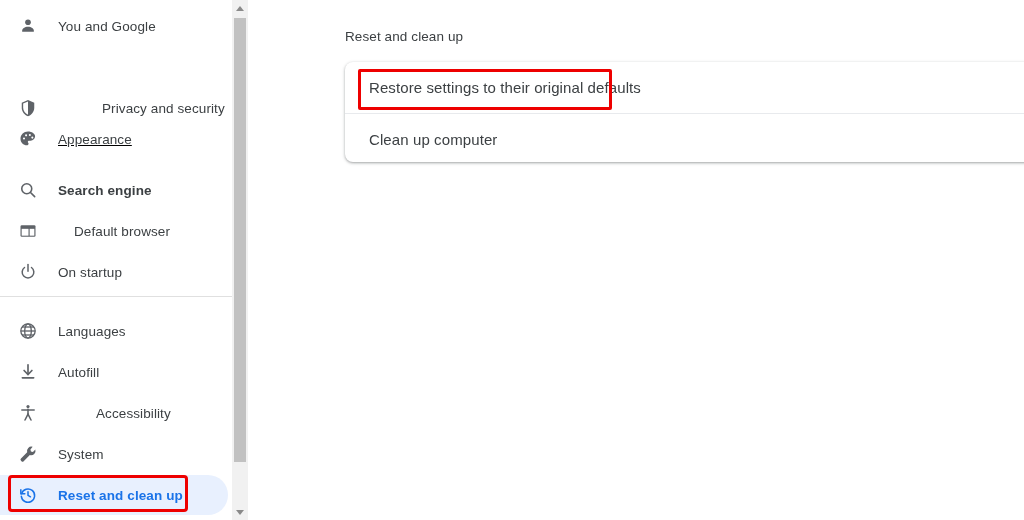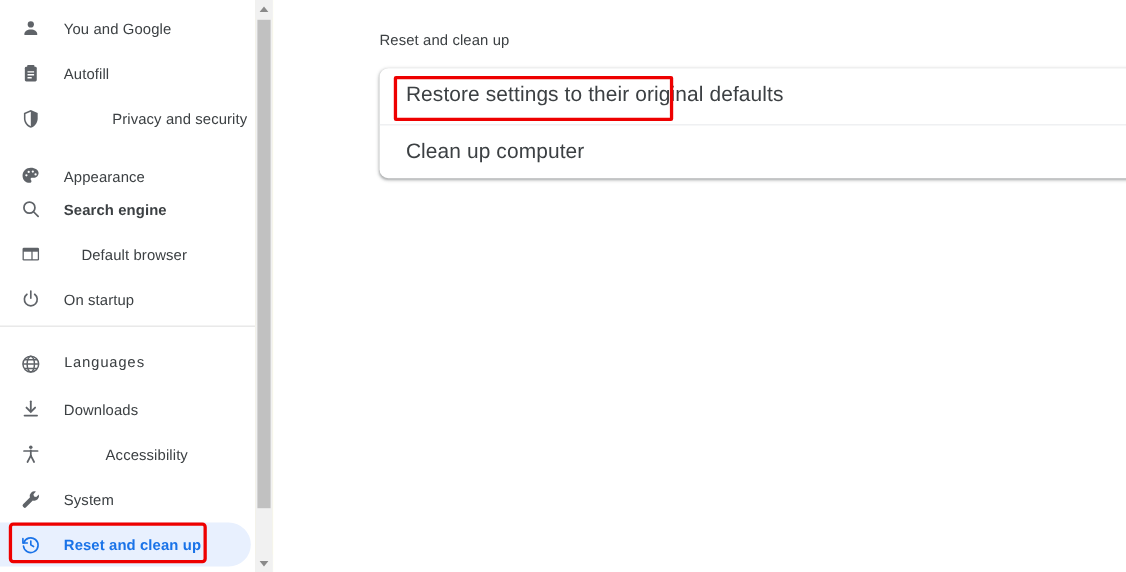--- a/index.html
+++ b/index.html
@@ -181,21 +181,21 @@
   .card-row-sep {
     position: absolute;
     left: 0;
     top: 51px;
     width: 760px;
     height: 1px;
     background: #e8eaed;
   }
 
   .card-row-label {
-    font-size: 19px;
+    font-size: 15px;
     color: #3c4043;
     letter-spacing: 0.1px;
     white-space: nowrap;
   }
 
   
   .annot {
     position: absolute;
     border: 3px solid #ee0000;
     box-sizing: border-box;
@@ -227,45 +227,33 @@
     <div class="nav-item" style="top:6px;">
       <span class="nav-icon">
         <svg width="20" height="20" viewBox="0 0 24 24" fill="currentColor">
           <circle cx="12" cy="7.5" r="3.4"></circle>
           <path d="M12 13c-4 0-7 2.2-7 4.6V19h14v-1.4C19 15.2 16 13 12 13z"></path>
         </svg>
       </span>
       <span class="nav-label">You and Google</span>
     </div>
 
-    <div class="nav-item" style="top:47px;">
-      <span class="nav-icon">
-        <svg width="20" height="20" viewBox="0 0 24 24" fill="none" stroke="currentColor" stroke-width="1.8">
-          <rect x="5.5" y="4.5" width="13" height="16" rx="1.6" fill="currentColor" stroke="none"></rect>
-          <rect x="8" y="2.6" width="8" height="3.6" rx="1" fill="currentColor" stroke="none"></rect>
-          <line x1="8.4" y1="10" x2="15.6" y2="10" stroke="#ffffff" stroke-width="1.5"></line>
-          <line x1="8.4" y1="13.2" x2="15.6" y2="13.2" stroke="#ffffff" stroke-width="1.5"></line>
-          <line x1="8.4" y1="16.4" x2="13" y2="16.4" stroke="#ffffff" stroke-width="1.5"></line>
-        </svg>
-      </span>
-      <span class="nav-label">Autofill</span>
-    </div>
 
     <div class="nav-item" style="top:88px;gap:44px;">
       <span class="nav-icon">
         <svg width="20" height="20" viewBox="0 0 24 24">
           <path d="M12 2.5 4.5 5.6v6.1c0 4.6 3.2 8.8 7.5 10.1 4.3-1.3 7.5-5.5 7.5-10.1V5.6z" fill="currentColor"></path>
           <path d="M12 2.5 4.5 5.6v6.1c0 4.6 3.2 8.8 7.5 10.1z" fill="#ffffff" opacity="0.0"></path>
           <path d="M12 4.3 6.2 6.7v5c0 3.7 2.5 7.1 5.8 8.3z" fill="#ffffff"></path>
         </svg>
       </span>
       <span class="nav-label">Privacy and security</span>
     </div>
 
-    <div class="nav-item" style="top:140px;">
+    <div class="nav-item" style="top:119px;text-decoration:underline;">
       <span class="nav-icon">
         <svg width="20" height="20" viewBox="0 0 24 24">
           <path d="M12 3c-5 0-9 3.8-9 8.6 0 4.7 3.6 7.8 7.6 7.8 1.3 0 2.1-.8 2.1-1.8 0-.5-.2-.9-.5-1.2-.3-.3-.4-.6-.4-1 0-.8.7-1.4 1.6-1.4h1.7c3 0 5.4-2.3 5.4-5.2C20.5 5.6 16.8 3 12 3z" fill="currentColor"></path>
           <circle cx="7.2" cy="11.3" r="1.25" fill="#ffffff"></circle>
           <circle cx="9.7" cy="7.6" r="1.25" fill="#ffffff"></circle>
           <circle cx="14.2" cy="7.2" r="1.25" fill="#ffffff"></circle>
           <circle cx="17.2" cy="10.3" r="1.25" fill="#ffffff"></circle>
         </svg>
       </span>
       <span class="nav-label">Appearance</span>
@@ -295,42 +283,42 @@
     <div class="nav-item" style="top:252px;">
       <span class="nav-icon">
         <svg width="20" height="20" viewBox="0 0 24 24" fill="none" stroke="currentColor" stroke-width="1.8" stroke-linecap="round">
           <path d="M7.8 6.6a7 7 0 1 0 8.4 0"></path>
           <line x1="12" y1="3" x2="12" y2="11"></line>
         </svg>
       </span>
       <span class="nav-label">On startup</span>
     </div>
 
-    <div class="nav-item" style="top:311px;font-family:Liberation Mono, monospace;">
+    <div class="nav-item" style="top:311px;">
       <span class="nav-icon">
         <svg width="20" height="20" viewBox="0 0 24 24" fill="none" stroke="currentColor" stroke-width="1.6">
           <circle cx="12" cy="12" r="8.6"></circle>
           <ellipse cx="12" cy="12" rx="4" ry="8.6"></ellipse>
           <line x1="3.4" y1="12" x2="20.6" y2="12"></line>
           <line x1="4.8" y1="7.2" x2="19.2" y2="7.2"></line>
           <line x1="4.8" y1="16.8" x2="19.2" y2="16.8"></line>
         </svg>
       </span>
       <span class="nav-label">Languages</span>
     </div>
 
     <div class="nav-item" style="top:352px;">
       <span class="nav-icon">
         <svg width="20" height="20" viewBox="0 0 24 24" fill="none" stroke="currentColor" stroke-width="2" stroke-linecap="round">
           <line x1="12" y1="3.4" x2="12" y2="13.6"></line>
           <path d="M7.3 10.2 12 15l4.7-4.8" fill="none"></path>
           <line x1="5.2" y1="19" x2="18.8" y2="19"></line>
         </svg>
       </span>
-      <span class="nav-label">Downloads</span>
+      <span class="nav-label">Autofill</span>
     </div>
 
     <div class="nav-item" style="top:393px;gap:38px;">
       <span class="nav-icon">
         <svg width="20" height="20" viewBox="0 0 24 24" fill="none" stroke="currentColor" stroke-width="1.9" stroke-linecap="round">
           <circle cx="12" cy="4.3" r="1.9" fill="currentColor" stroke="none"></circle>
           <line x1="4.6" y1="8.4" x2="19.4" y2="8.4"></line>
           <line x1="12" y1="7.6" x2="12" y2="14.4"></line>
           <line x1="12" y1="13.4" x2="8.4" y2="20.4"></line>
           <line x1="12" y1="13.4" x2="15.6" y2="20.4"></line>

